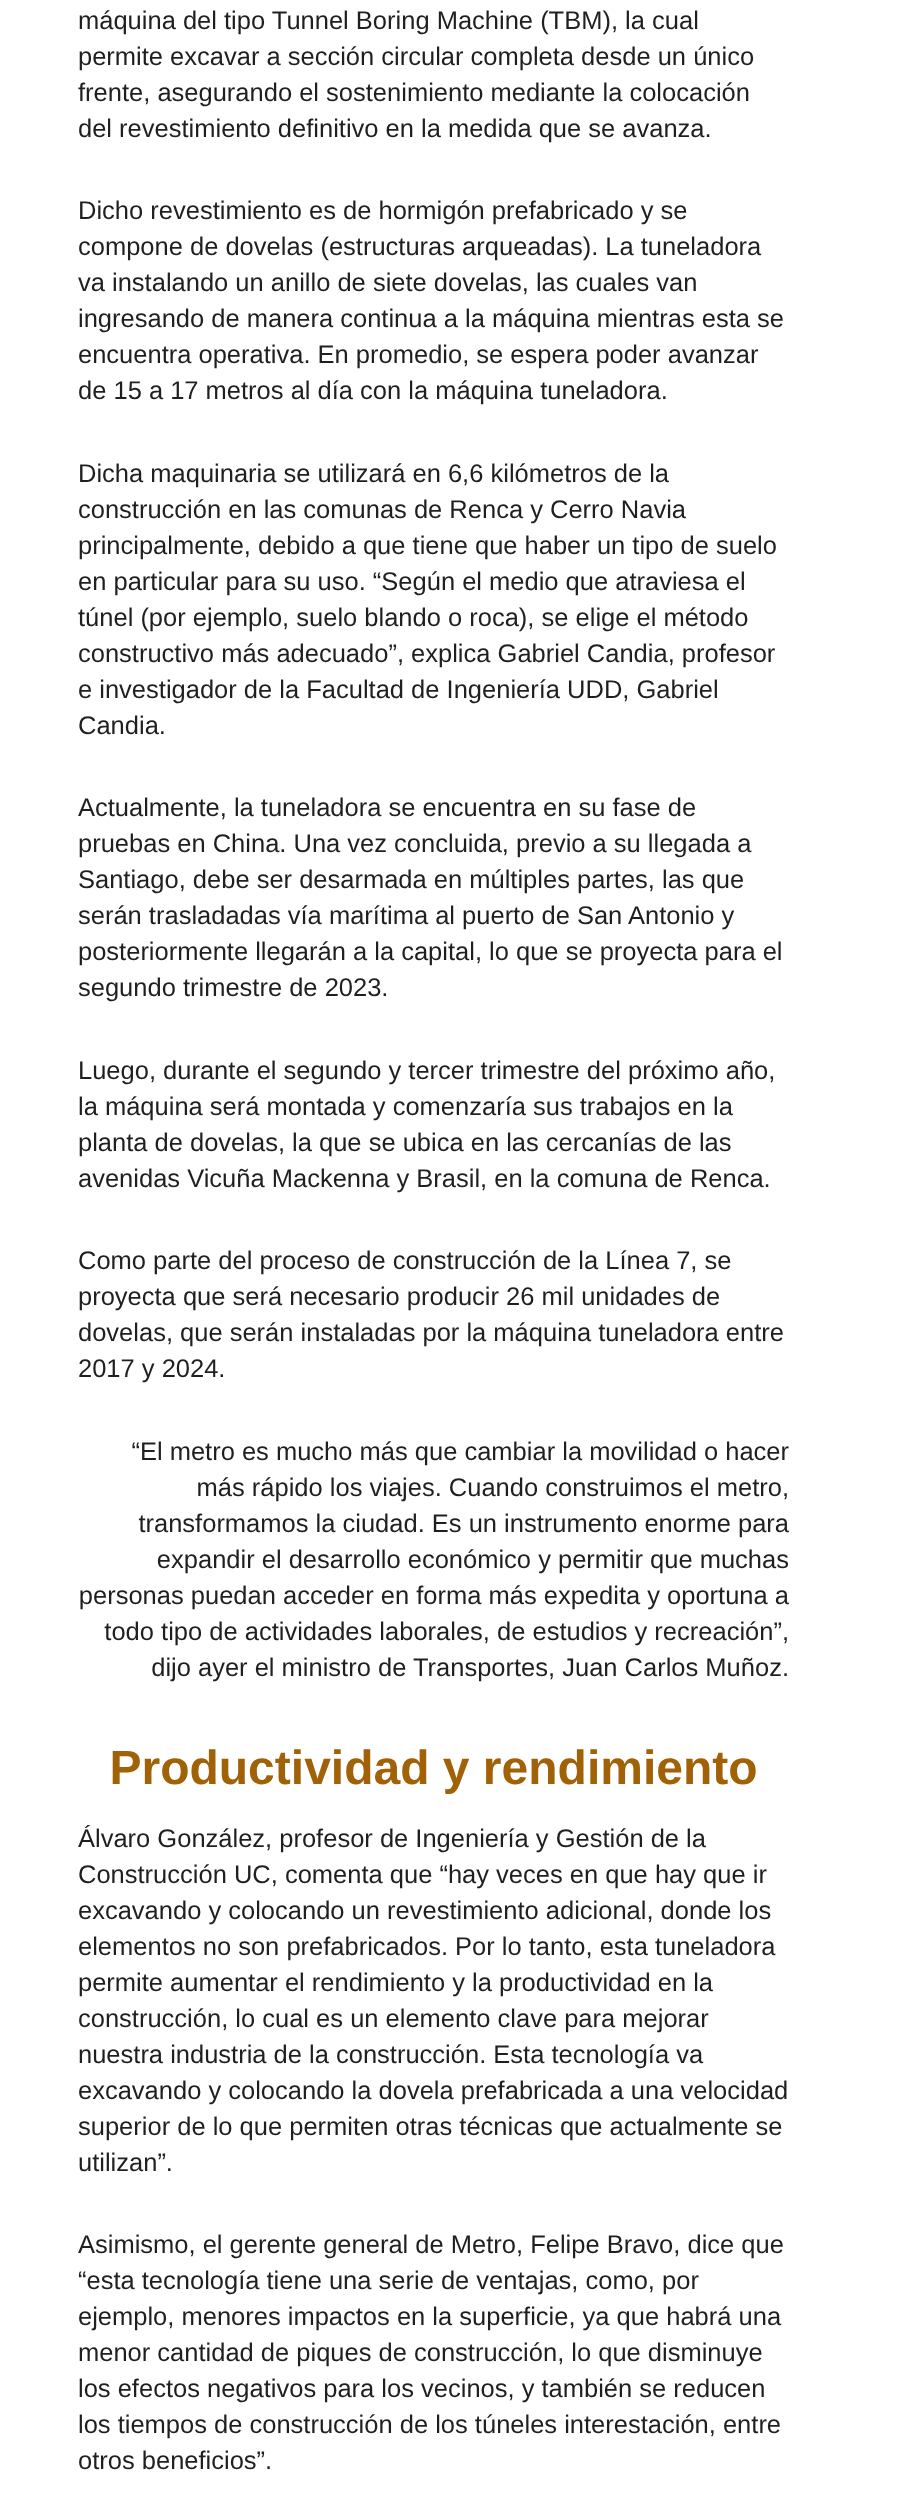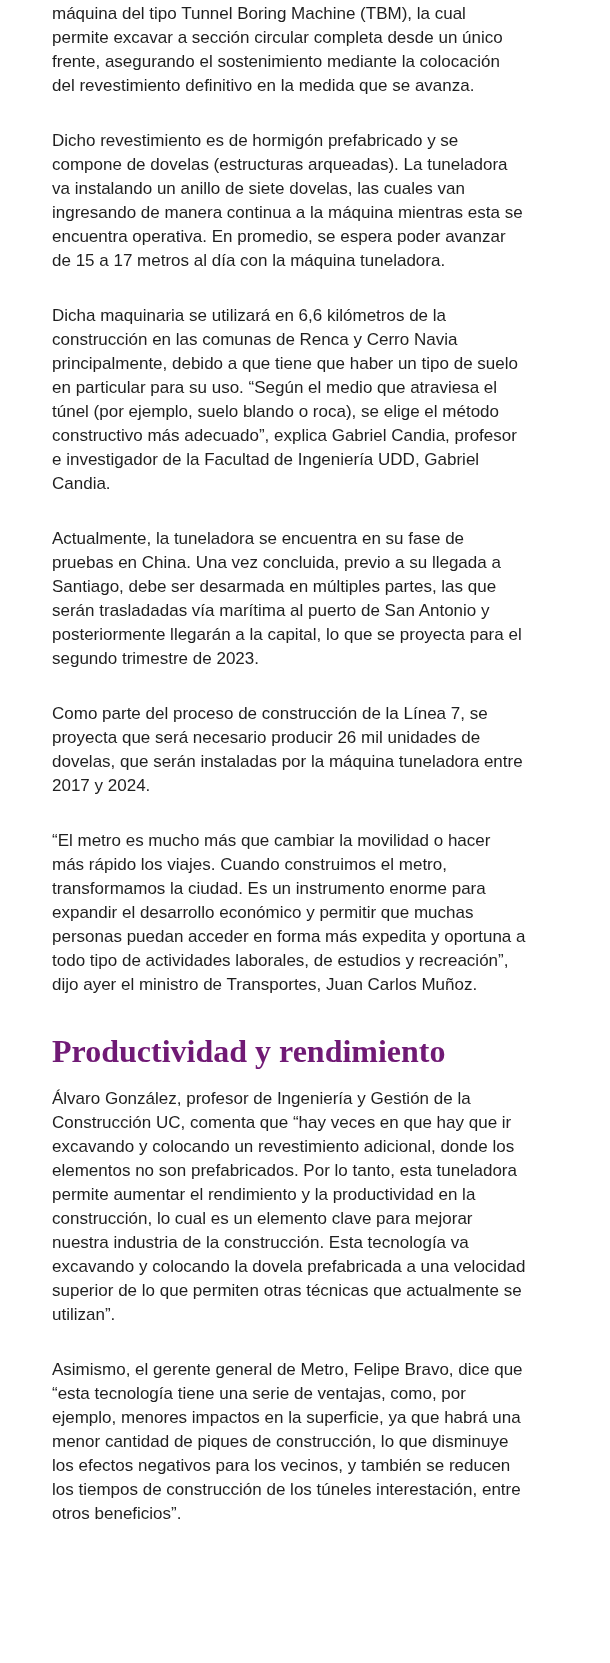--- a/index.html
+++ b/index.html
@@ -19,46 +19,49 @@
     font-family: "Liberation Sans", "DejaVu Sans", sans-serif;
     font-size: 17px;
     line-height: 24px;
     font-weight: 400;
     color: #1f1f1f;
     margin: 0 0 31px 0;
     text-align: left;
   }
   .article p.quote-par {
     margin-top: 0;
+    text-align: right;
   }
   .article h2 {
-    font-family: Liberation Serif, serif;
+    font-family: Liberation Sans, sans-serif;
     font-size: 32px;
     line-height: 40px;
     font-weight: 700;
-    color: #701a75;
+    color: #a16207;
     margin: 34px 0 16px 0;
+    text-align: center;
   }
   .article p:last-child {
     margin-bottom: 12px;
   }
 </style>
 </head>
 <body>
 
 <article class="article">
 
   <p>máquina del tipo Tunnel Boring Machine (TBM), la cual permite excavar a sección circular completa desde un único frente, asegurando el sostenimiento mediante la colocación del revestimiento definitivo en la medida que se avanza.</p>
 
   <p>Dicho revestimiento es de hormigón prefabricado y se compone de dovelas (estructuras arqueadas). La tuneladora va instalando un anillo de siete dovelas, las cuales van ingresando de manera continua a la máquina mientras esta se encuentra operativa. En promedio, se espera poder avanzar de 15 a 17 metros al día con la máquina tuneladora.</p>
 
   <p>Dicha maquinaria se utilizará en 6,6 kilómetros de la construcción en las comunas de Renca y Cerro Navia principalmente, debido a que tiene que haber un tipo de suelo en particular para su uso. “Según el medio que atraviesa el túnel (por ejemplo, suelo blando o roca), se elige el método constructivo más adecuado”, explica Gabriel Candia, profesor e investigador de la Facultad de Ingeniería UDD, Gabriel Candia.</p>
 
   <p>Actualmente, la tuneladora se encuentra en su fase de pruebas en China. Una vez concluida, previo a su llegada a Santiago, debe ser desarmada en múltiples partes, las que serán trasladadas vía marítima al puerto de San Antonio y posteriormente llegarán a la capital, lo que se proyecta para el segundo trimestre de 2023.</p>
 
+  <p>Luego, durante el segundo y tercer trimestre del próximo año, la máquina será montada y comenzaría sus trabajos en la planta de dovelas, la que se ubica en las cercanías de las avenidas Vicuña Mackenna y Brasil, en la comuna de Renca.</p>
 
   <p>Como parte del proceso de construcción de la Línea 7, se proyecta que será necesario producir 26 mil unidades de dovelas, que serán instaladas por la máquina tuneladora entre 2017 y 2024.</p>
 
   <p class="quote-par">“El metro es mucho más que cambiar la movilidad o hacer más rápido los viajes. Cuando construimos el metro, transformamos la ciudad. Es un instrumento enorme para expandir el desarrollo económico y permitir que muchas personas puedan acceder en forma más expedita y oportuna a todo tipo de actividades laborales, de estudios y recreación”, dijo ayer el ministro de Transportes, Juan Carlos Muñoz.</p>
 
   <h2>Productividad y rendimiento</h2>
 
   <p>Álvaro González, profesor de Ingeniería y Gestión de la Construcción UC, comenta que “hay veces en que hay que ir excavando y colocando un revestimiento adicional, donde los elementos no son prefabricados. Por lo tanto, esta tuneladora permite aumentar el rendimiento y la productividad en la construcción, lo cual es un elemento clave para mejorar nuestra industria de la construcción. Esta tecnología va excavando y colocando la dovela prefabricada a una velocidad superior de lo que permiten otras técnicas que actualmente se utilizan”.</p>
 
   <p>Asimismo, el gerente general de Metro, Felipe Bravo, dice que “esta tecnología tiene una serie de ventajas, como, por ejemplo, menores impactos en la superficie, ya que habrá una menor cantidad de piques de construcción, lo que disminuye los efectos negativos para los vecinos, y también se reducen los tiempos de construcción de los túneles interestación, entre otros beneficios”.</p>

